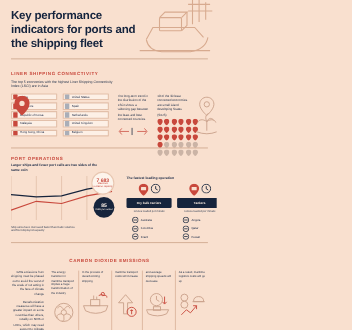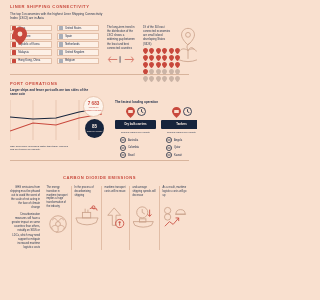--- a/index.html
+++ b/index.html
@@ -100,20 +100,36 @@
   .col-txt { font-size:2.6px; line-height:1.45; color:#2a3850; min-height:17px; }
   .col-icon { display:flex; align-items:flex-end; justify-content:center; height:26px; }
 
   svg { display:block; }
 </style>
 </head>
 <body>
 
 <div class="page">
 
+  <div class="header">
+    <div class="title">Key performance indicators for ports and the shipping fleet</div>
+    <div class="ship-art">
+      <svg viewBox="0 0 72 58" width="72" height="58" fill="none" stroke="#d2a184" stroke-width="1">
+        <path d="M10 38 q2 10 14 11 h26 q14 -2 16 -13"></path>
+        <path d="M10 38 l6 -11 h38 l8 9"></path>
+        <rect x="22" y="18" width="20" height="12" rx="1"></rect>
+        <path d="M22 18 l5 -5 h20 l-5 5"></path>
+        <path d="M42 30 l5 -5 v-12"></path>
+        <path d="M52 2 v22 M58 2 v20 M64 4 v16"></path>
+        <path d="M48 6 h20 M48 12 h22"></path>
+        <path d="M4 48 h64"></path>
+      </svg>
+    </div>
+    <div class="hdr-rule"></div>
+  </div>
 
   <div class="s1">
     <div class="sec-label">LINER SHIPPING CONNECTIVITY</div>
     <div class="s1-intro">
       <span>The top 5 economies with the highest Liner Shipping Connectivity Index (LSCI) are in Asia</span>
     </div>
 
     <div class="s1-body">
 
       <div class="pin-big">

